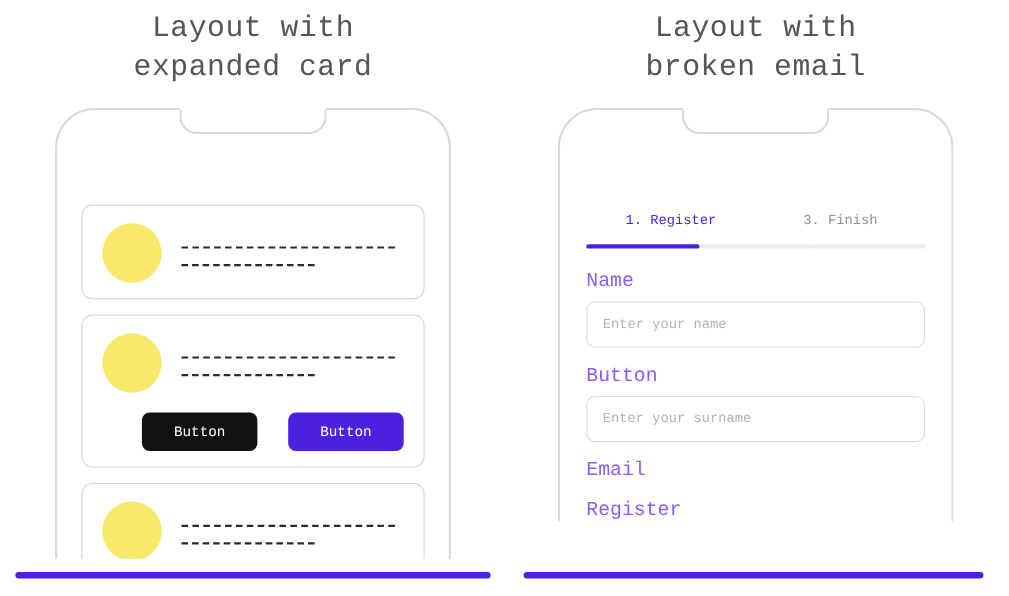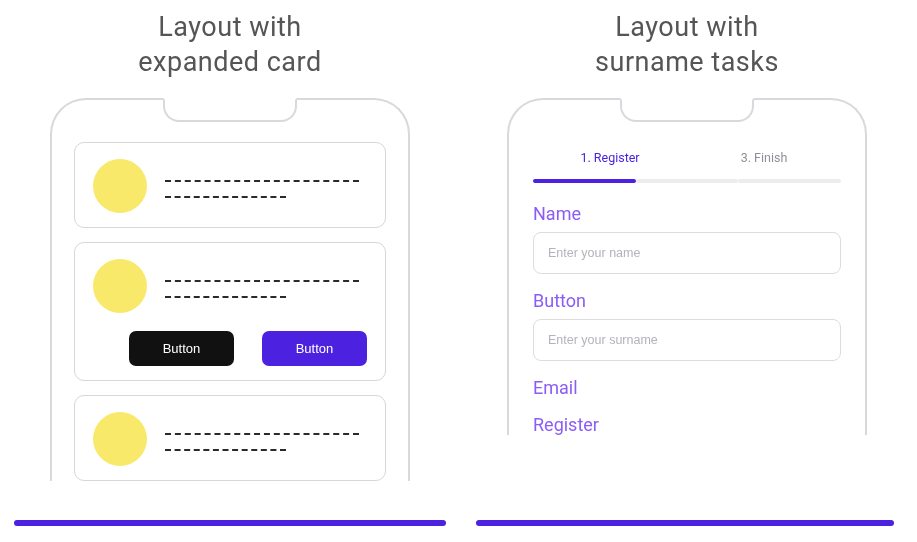--- a/index.html
+++ b/index.html
@@ -1,15 +1,15 @@
 <!DOCTYPE html>
 <html><head>
   <meta charset="utf-8">
   <style>
-    * { box-sizing: border-box; margin: 0; padding: 0; }
+    * { box-sizing: border-box; margin: 0; padding: 0; font-family: Liberation Mono, monospace; }
     body {
       font-family: 'Segoe UI', -apple-system, Roboto, Arial, sans-serif;
       background: #fff;
       width: 917px;
       height: 542px;
       overflow: hidden;
       position: relative;
     }
     .layout-container {
       display: flex;
@@ -46,21 +46,21 @@
       top: -2px;
       left: 50%;
       transform: translateX(-50%);
       width: 130px;
       height: 20px;
       background: #fff;
       border: 2px solid #d9d9dd;
       border-top: 2px solid #fff;
       border-radius: 0 0 16px 16px;
     }
-    .phone-inner { height: 100%; padding: 0 6px; }
+    .phone-inner { height: 100%; padding: 0 6px; margin-top: 44px; }
     .baseline {
       position: absolute;
       height: 6px;
       background: #4c22e0;
       border-radius: 3px;
       bottom: 16px;
     }
     .baseline.left { left: 14px; width: 432px; }
     .baseline.right { left: 476px; width: 418px; }
 
@@ -193,21 +193,21 @@
           </div>
 
         </div>
       </div>
     </div>
   </div>
 
   <div class="layout">
     <div class="layout-title">
       <span>Layout with</span><br>
-      <span>surname tasks</span>
+      <span>broken email</span>
     </div>
     <div class="phone-clip">
       <div class="phone">
         <div class="phone-inner">
 
           <div class="steps">
             <div class="step active">1. Register</div>
             <div class="step">3. Finish</div>
           </div>
           <div class="step-bar">

